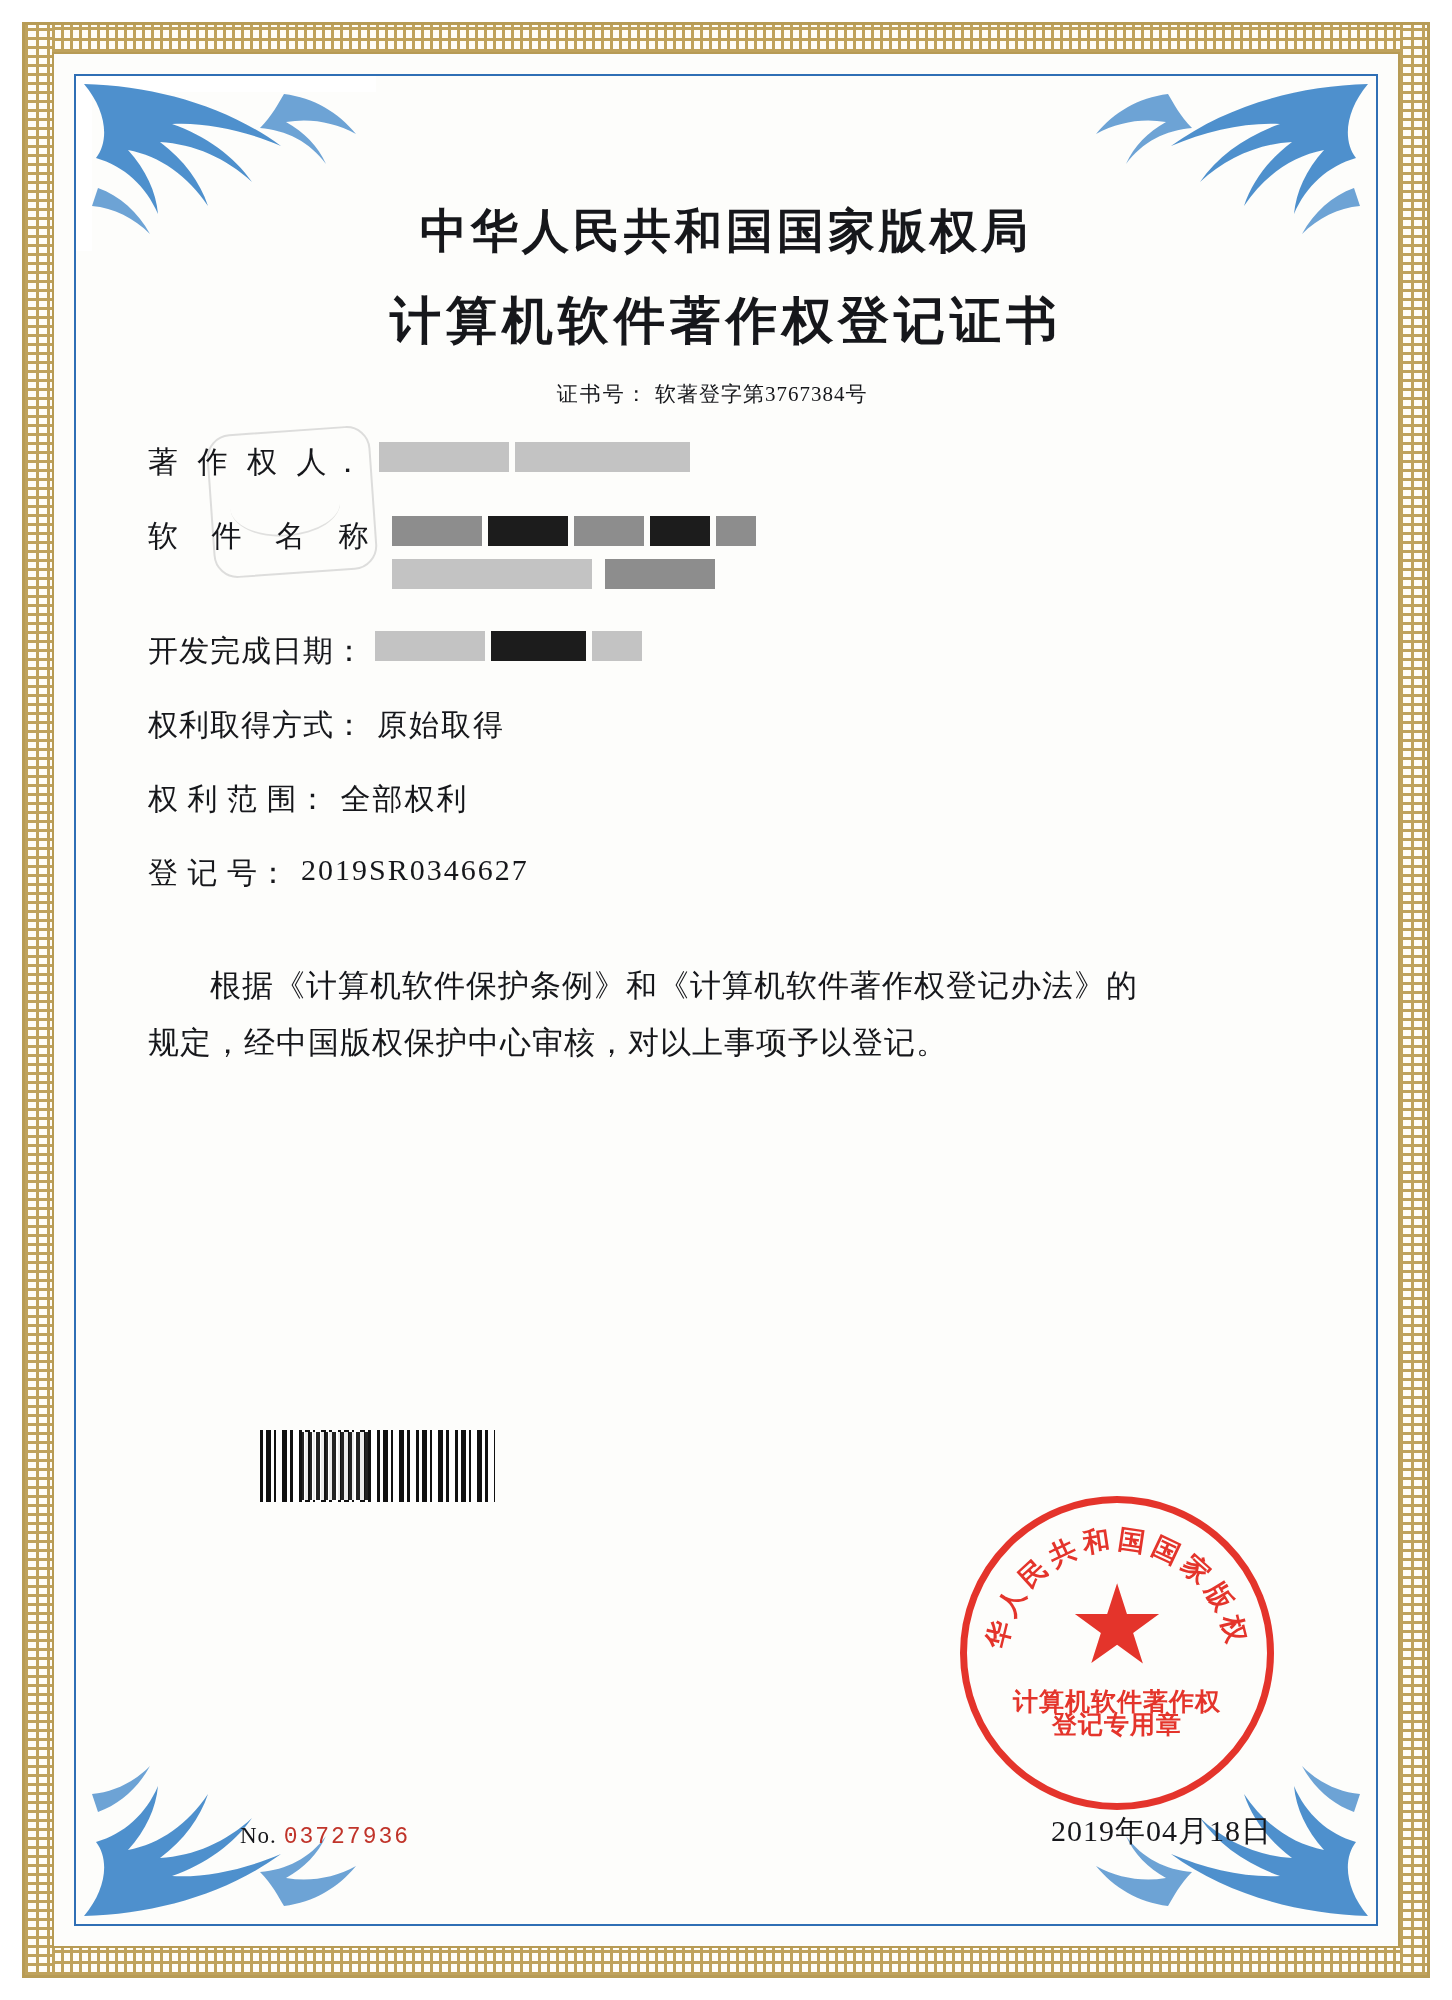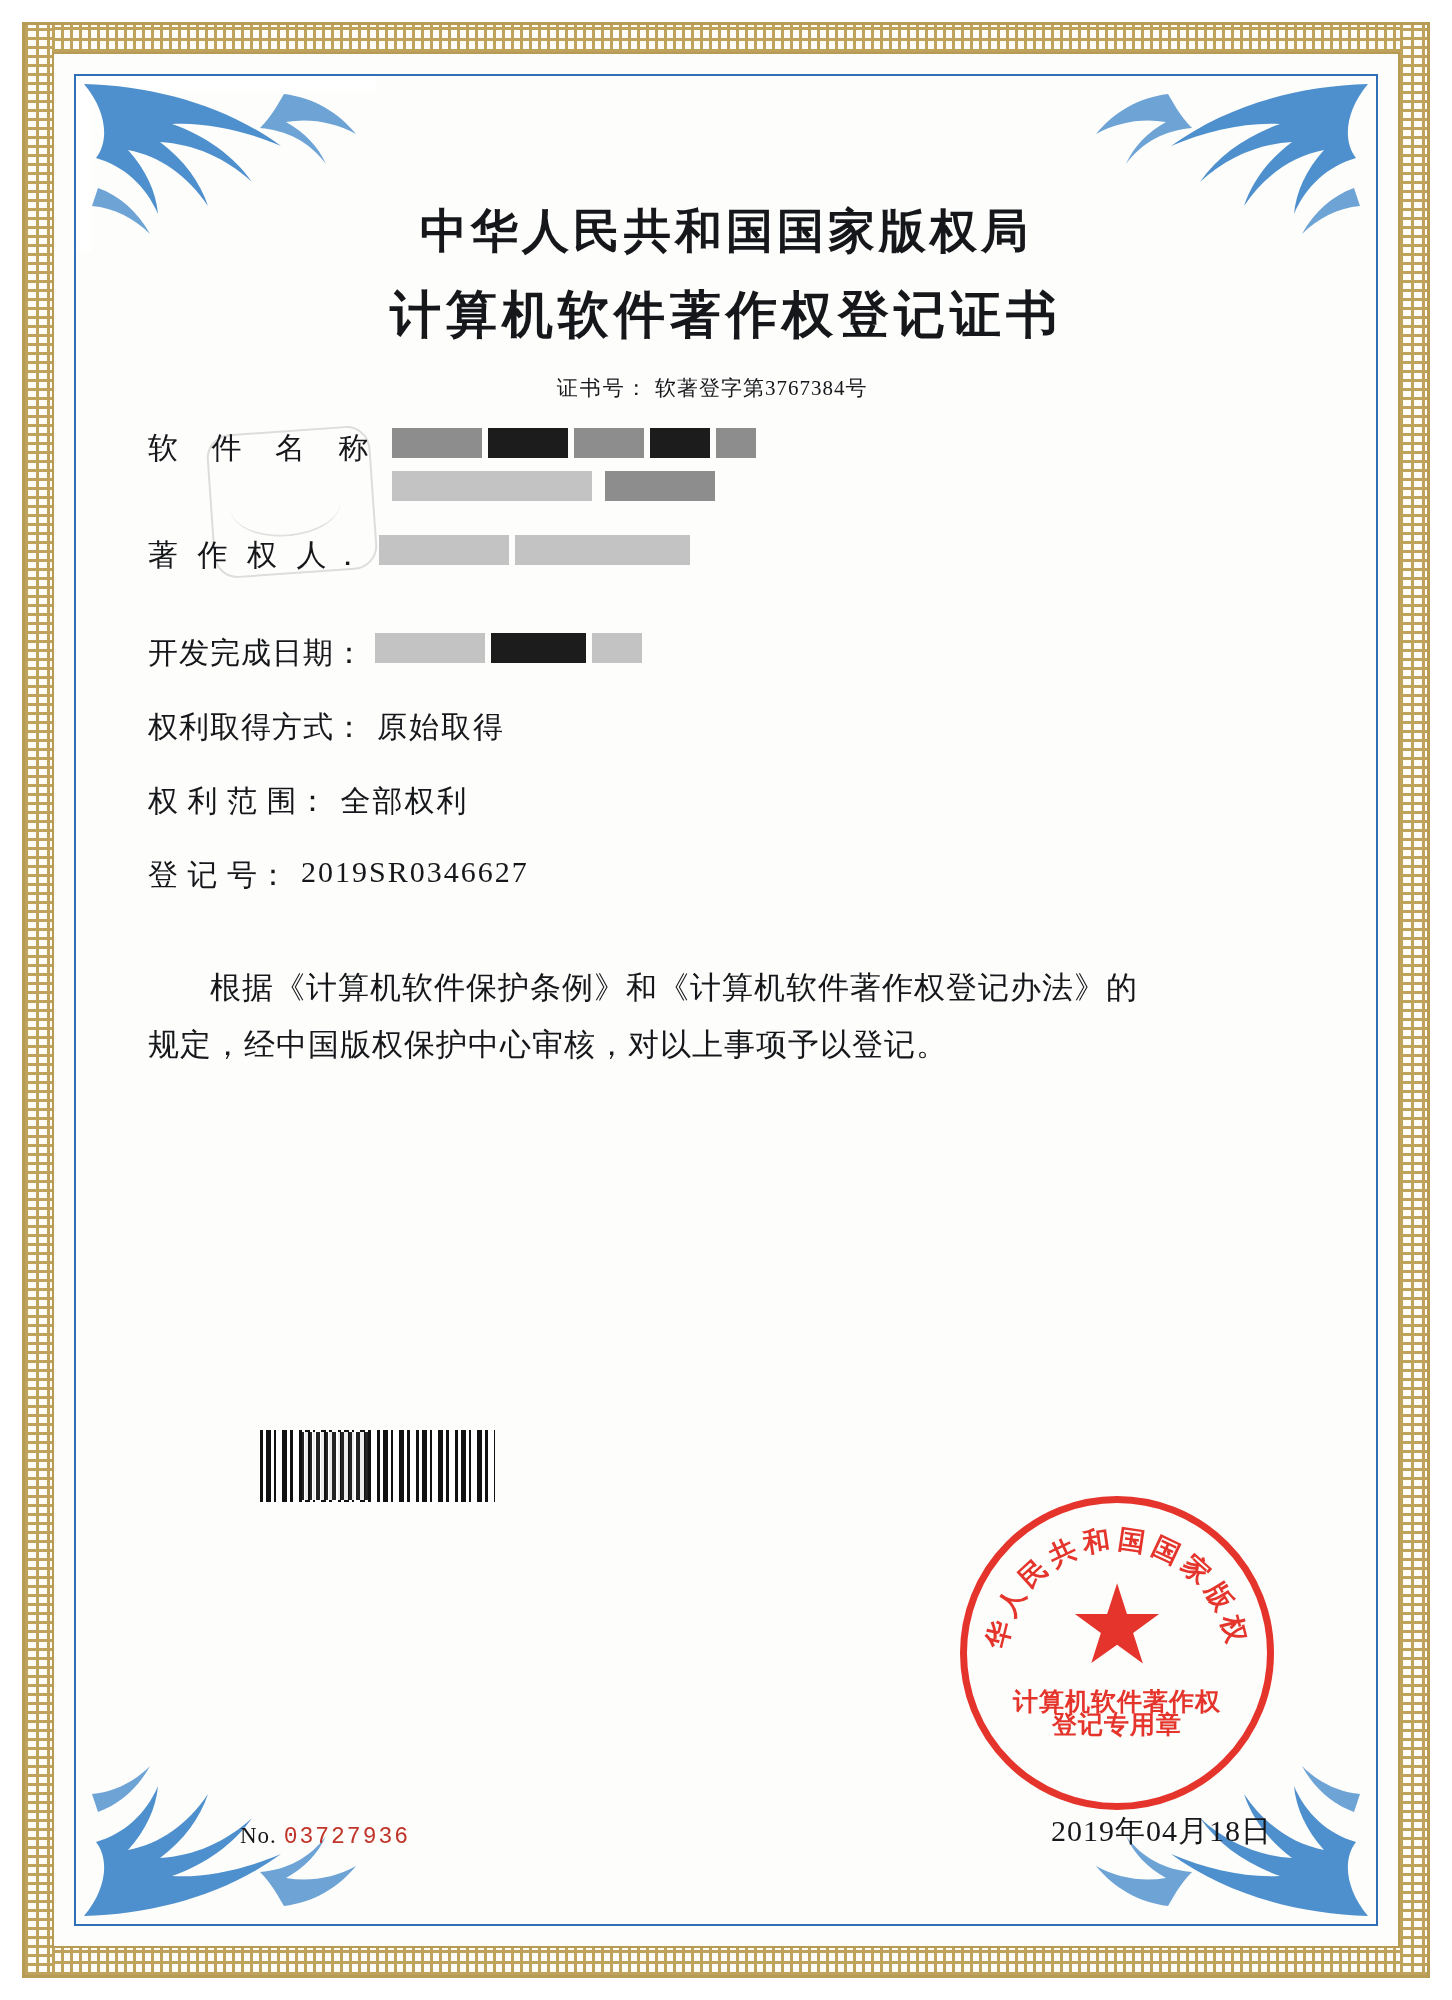--- a/index.html
+++ b/index.html
@@ -98,21 +98,21 @@
     font-weight: bold;
     letter-spacing: 4px;
     margin: 0 0 14px 0;
     font-family: "DejaVu Serif", "Liberation Serif", serif;
   }
   .title-sub {
     text-align: center;
     font-size: 51px;
     font-weight: bold;
     letter-spacing: 5px;
-    margin: 18px 0 0 0;
+    margin: 24px 0 0 0;
     font-family: Liberation Serif, serif;
   }
   .cert-no {
     margin-top: 24px;
     text-align: center;
     font-size: 21px;
     letter-spacing: 1px;
     padding-right: 28px;
   }
   .cert-no .lbl { letter-spacing: 2px; }
@@ -322,46 +322,46 @@
 
     <h1 class="title-main">中华人民共和国国家版权局</h1>
     <h2 class="title-sub">计算机软件著作权登记证书</h2>
 
     <div class="cert-no">
       <span class="lbl">证书号：</span>
       <span class="val">软著登字第3767384号</span>
     </div>
 
     <div class="fields">
+
+      <div class="field-row" style="margin-top:34px;">
+        <span class="f-label sp2">著 作 权 人．</span>
+        <span class="redact-wrap">
+          <span class="redact rl" style="width:130px"></span>
+          <span class="redact rl" style="width:175px"></span>
+          <span class="f-value"></span>
+        </span>
+      </div>
 
       <div class="field-row">
         <span class="f-label sp1">软 件 名 称</span>
         <span class="redact-wrap">
           <span class="redact rg" style="width:90px"></span>
           <span class="redact rk" style="width:80px"></span>
           <span class="redact rg" style="width:70px"></span>
           <span class="redact rk" style="width:60px"></span>
           <span class="redact rg" style="width:40px"></span>
           <span class="redact-line2">
             <span class="redact rl" style="width:200px"></span>
             <span class="redact rg" style="width:110px"></span>
           </span>
           <span class="f-value"></span>
         </span>
       </div>
 
-      <div class="field-row" style="margin-top:34px;">
-        <span class="f-label sp2">著 作 权 人．</span>
-        <span class="redact-wrap">
-          <span class="redact rl" style="width:130px"></span>
-          <span class="redact rl" style="width:175px"></span>
-          <span class="f-value"></span>
-        </span>
-      </div>
-
       <div class="field-row" style="margin-top:42px;font-family:Liberation Serif, serif;">
         <span class="f-label">开发完成日期：</span>
         <span class="redact-wrap">
           <span class="redact rl" style="width:110px"></span>
           <span class="redact rk" style="width:95px"></span>
           <span class="redact rl" style="width:50px"></span>
           <span class="f-value"></span>
         </span>
       </div>
 

